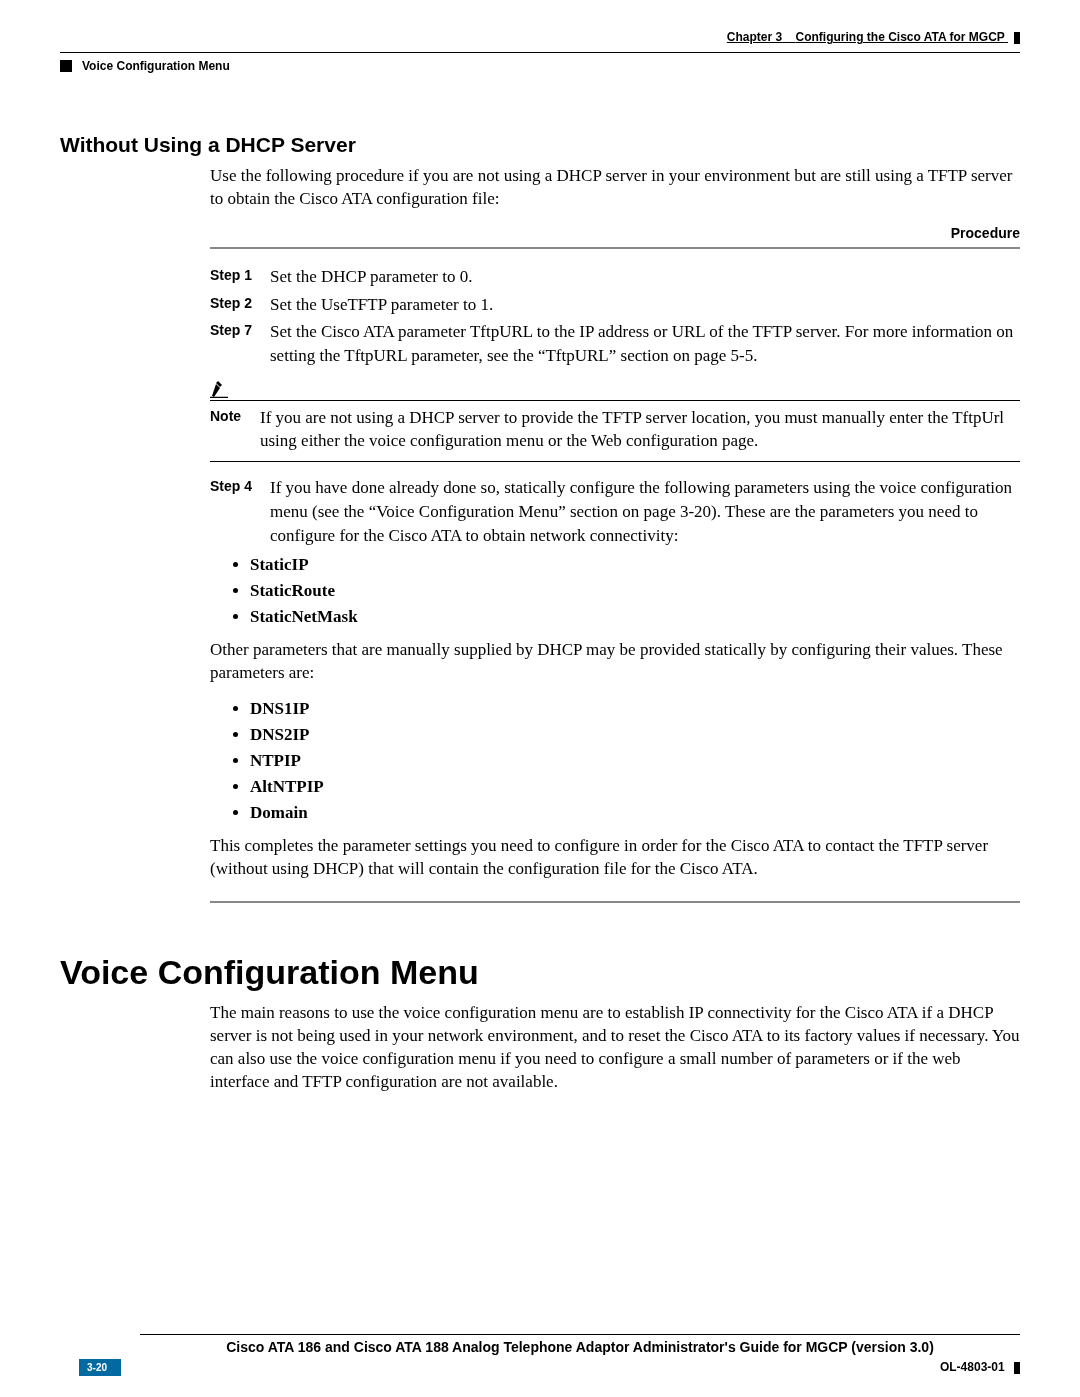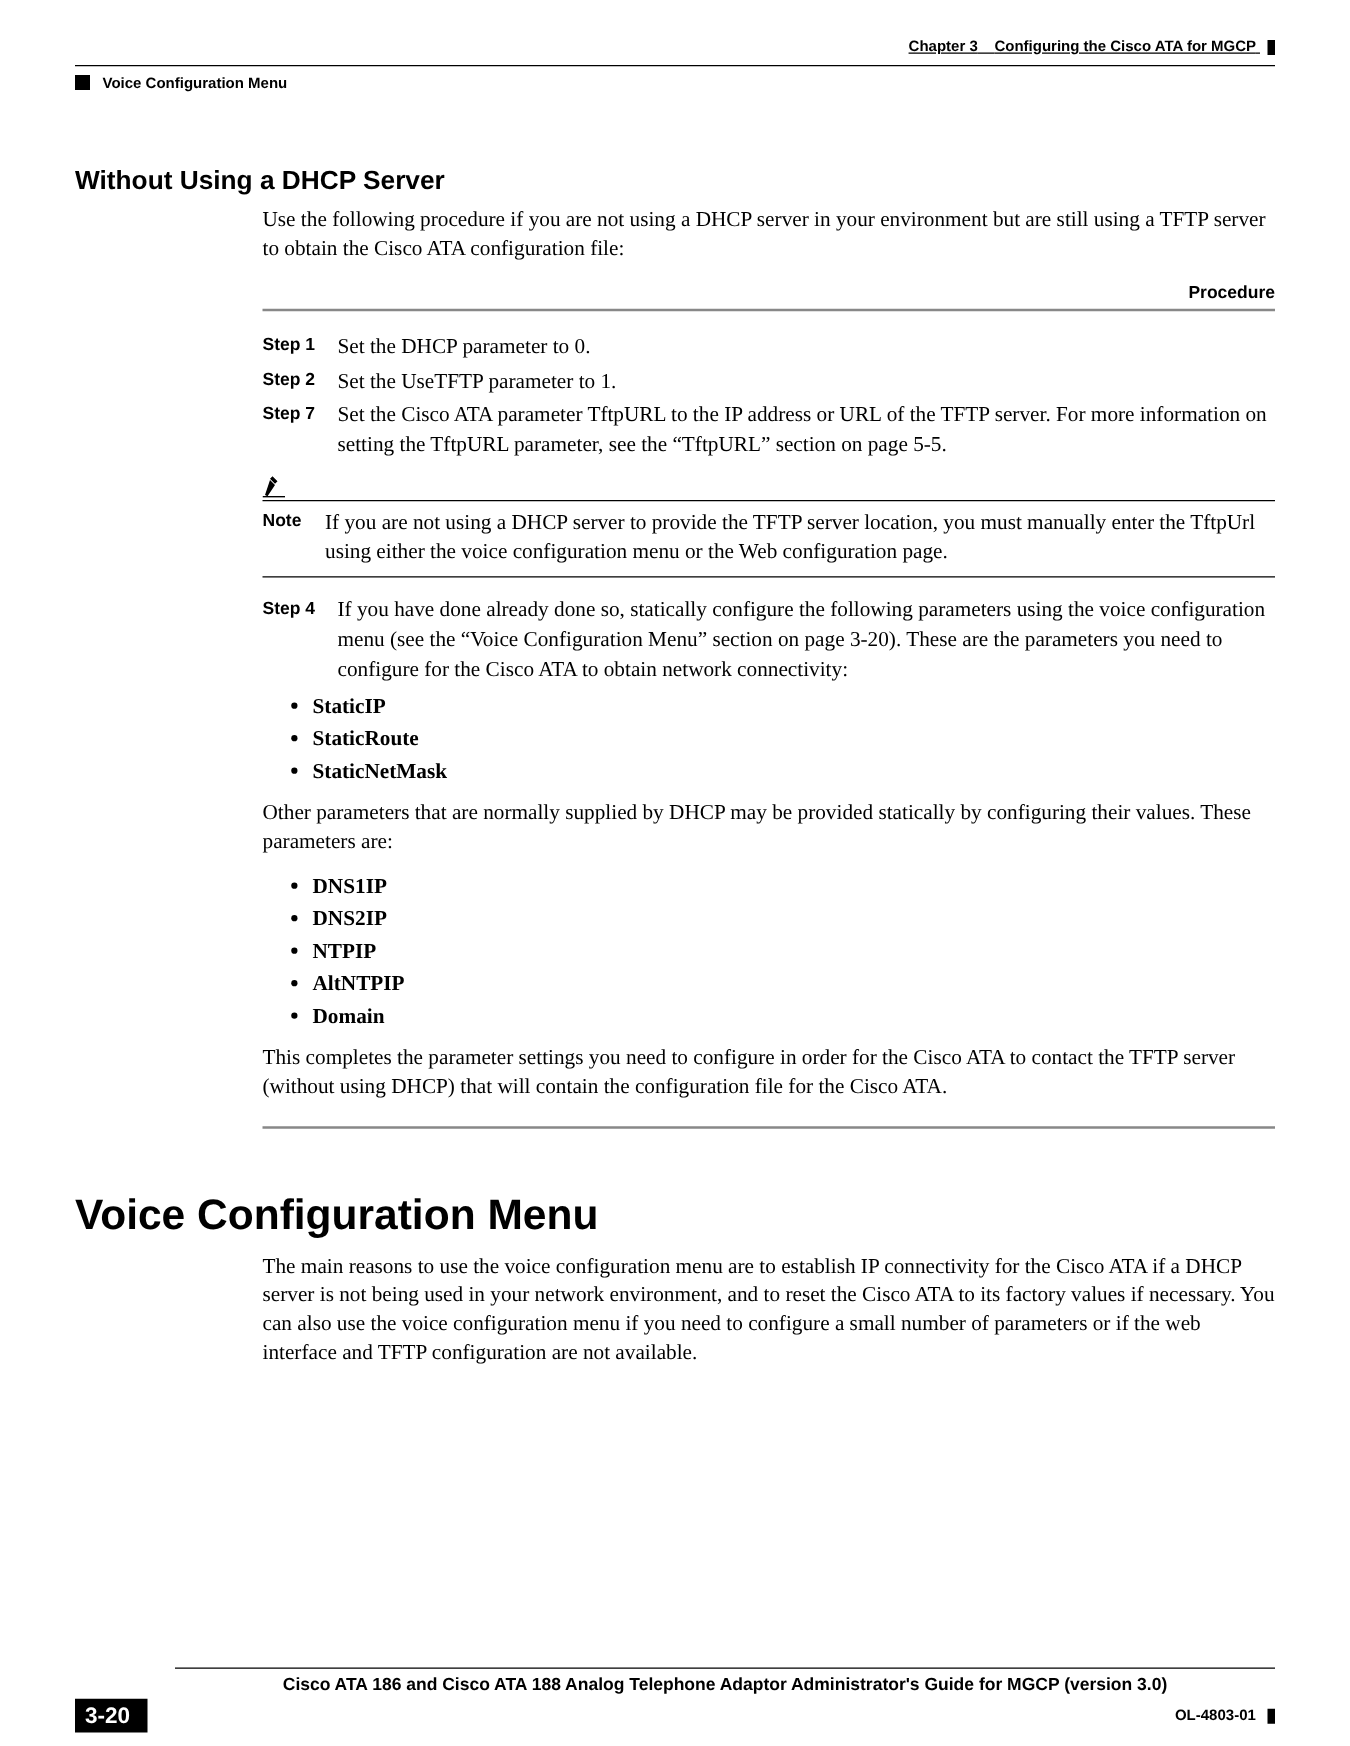--- a/index.html
+++ b/index.html
@@ -164,25 +164,26 @@
   }
   .footer-bottom {
     display: flex;
     justify-content: space-between;
     align-items: center;
     font-family: Arial, Helvetica, sans-serif;
     font-size: 12px;
     font-weight: bold;
   }
   .page-num-box {
-    background: #000000;
+    background: #0369a1;
     color: #fff;
     padding: 3px 14px 3px 8px;
-    font-size: 18px;
+    font-size: 10px;
     display: inline-block;
+    margin-left: 19px;
   }
   .footer-right .tick2 {
     display: inline-block;
     width: 6px;
     height: 12px;
     background: #000;
     vertical-align: middle;
     margin-left: 6px;
   }
   .footer-left-wrap {
@@ -253,21 +254,21 @@
         <div>If you have done already done so, statically configure the following parameters using the voice configuration menu (see the “Voice Configuration Menu” section on page 3-20). These are the parameters you need to configure for the Cisco ATA to obtain network connectivity:</div>
       </div>
     </div>
 
     <ul class="params">
       <li>StaticIP</li>
       <li>StaticRoute</li>
       <li>StaticNetMask</li>
     </ul>
 
-    <div class="para">Other parameters that are normally supplied by DHCP may be provided statically by configuring their values. These parameters are:</div>
+    <div class="para">Other parameters that are manually supplied by DHCP may be provided statically by configuring their values. These parameters are:</div>
 
     <ul class="params">
       <li>DNS1IP</li>
       <li>DNS2IP</li>
       <li>NTPIP</li>
       <li>AltNTPIP</li>
       <li>Domain</li>
     </ul>
 
     <div class="para">This completes the parameter settings you need to configure in order for the Cisco ATA to contact the TFTP server (without using DHCP) that will contain the configuration file for the Cisco ATA.</div>

